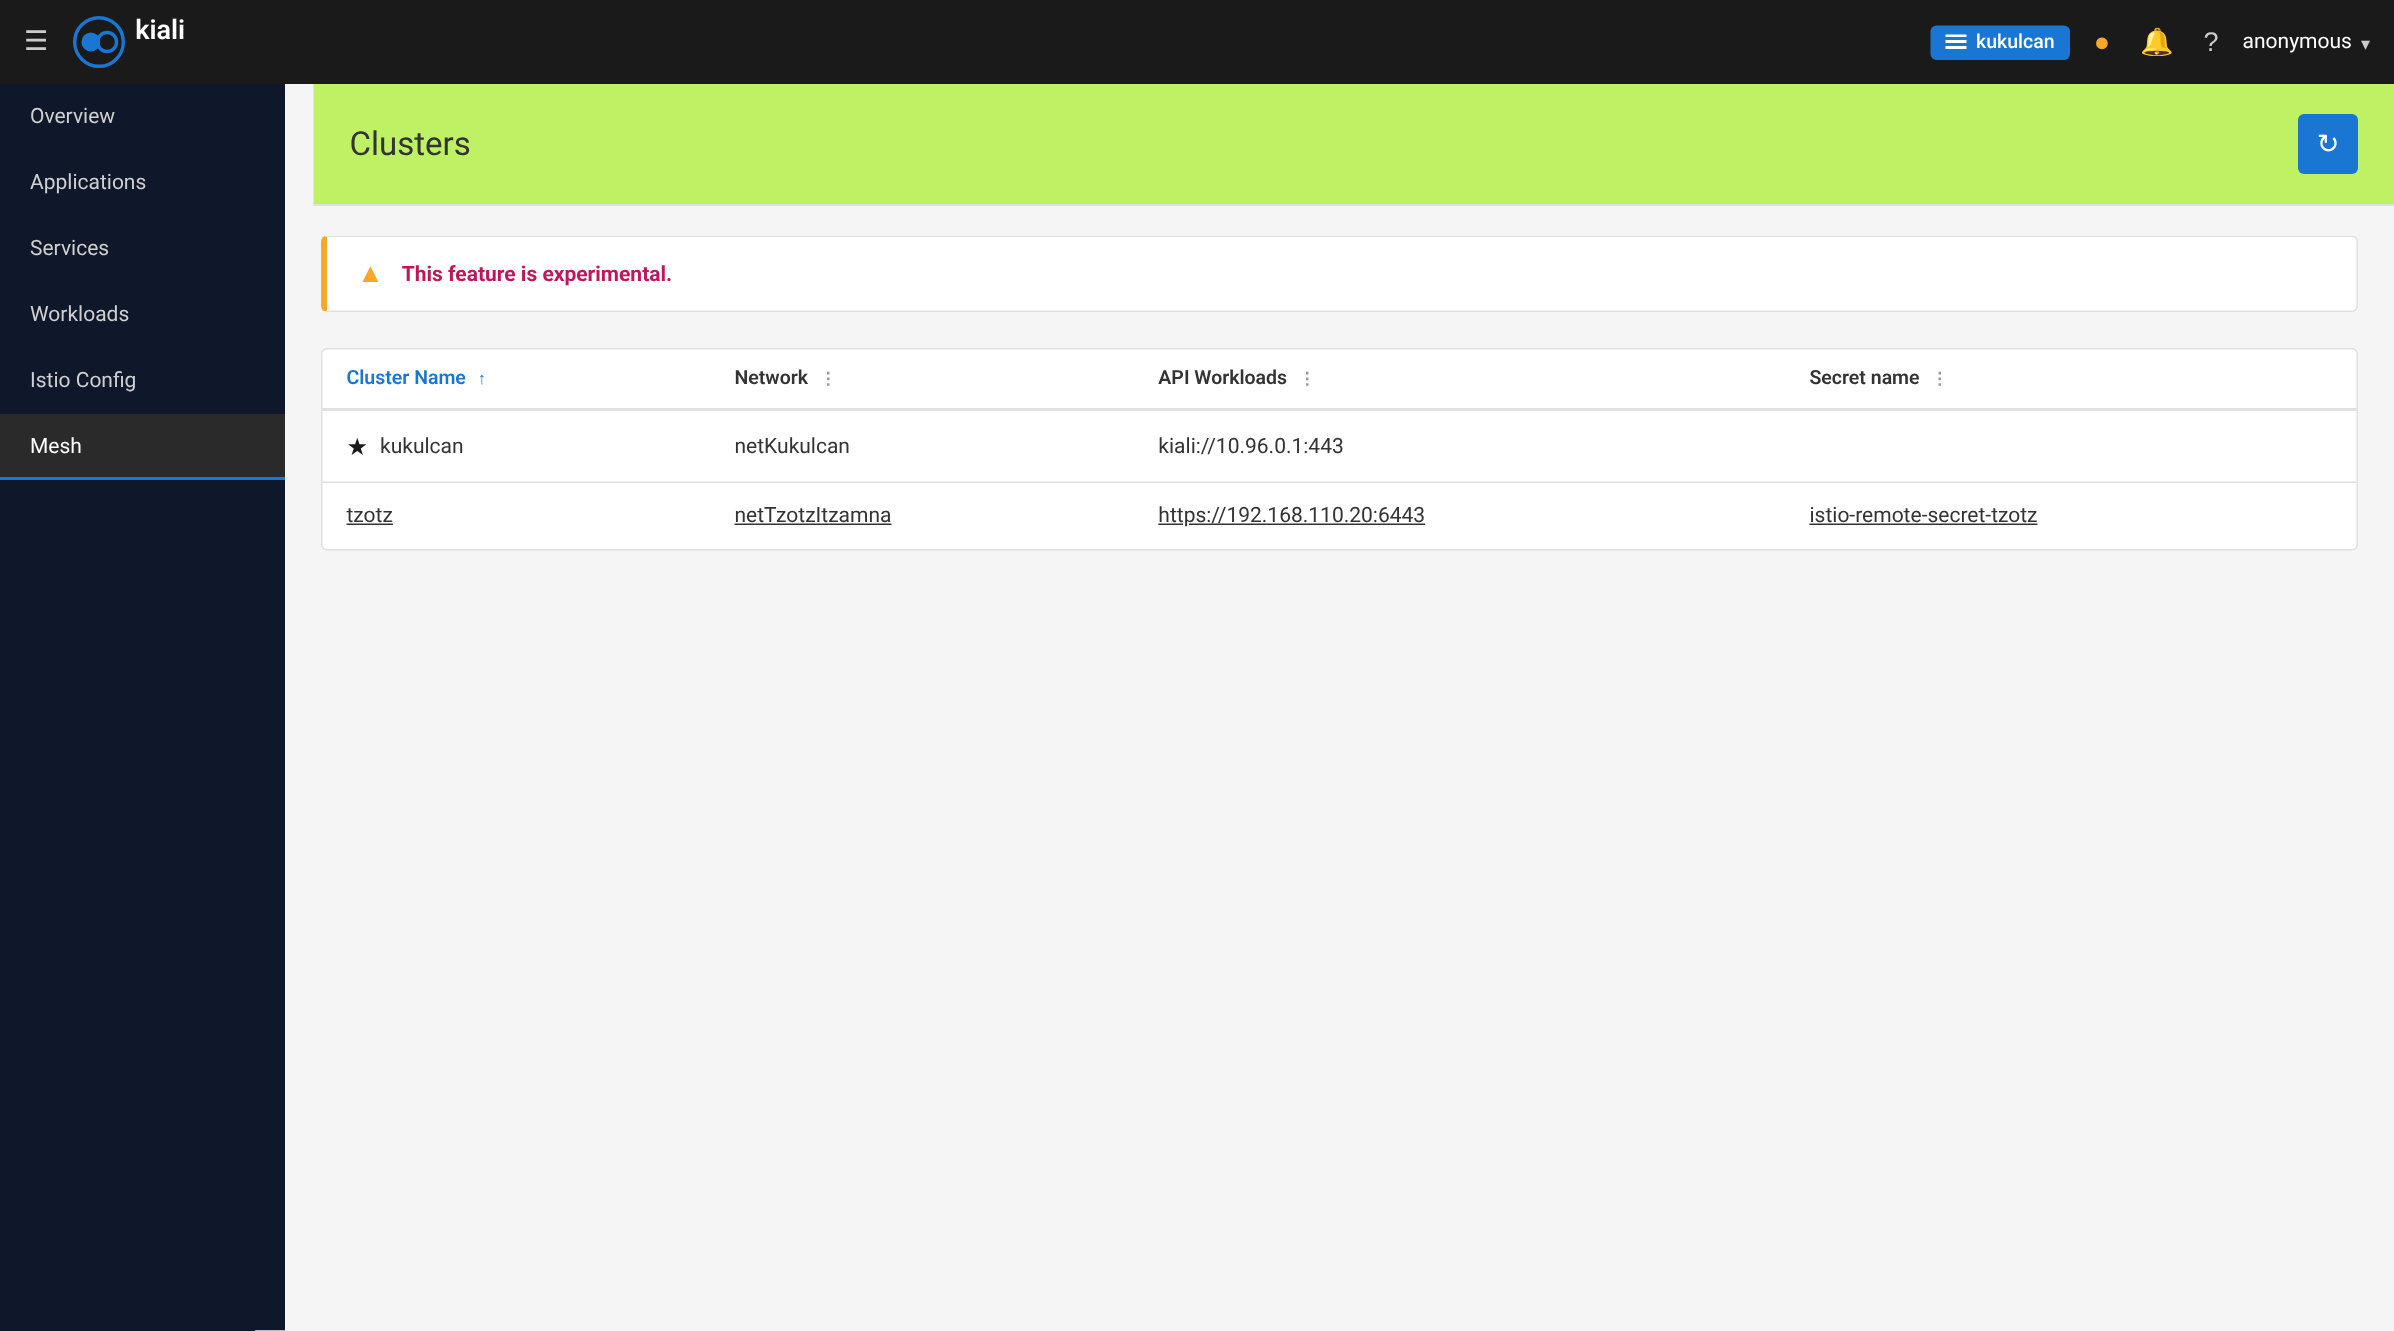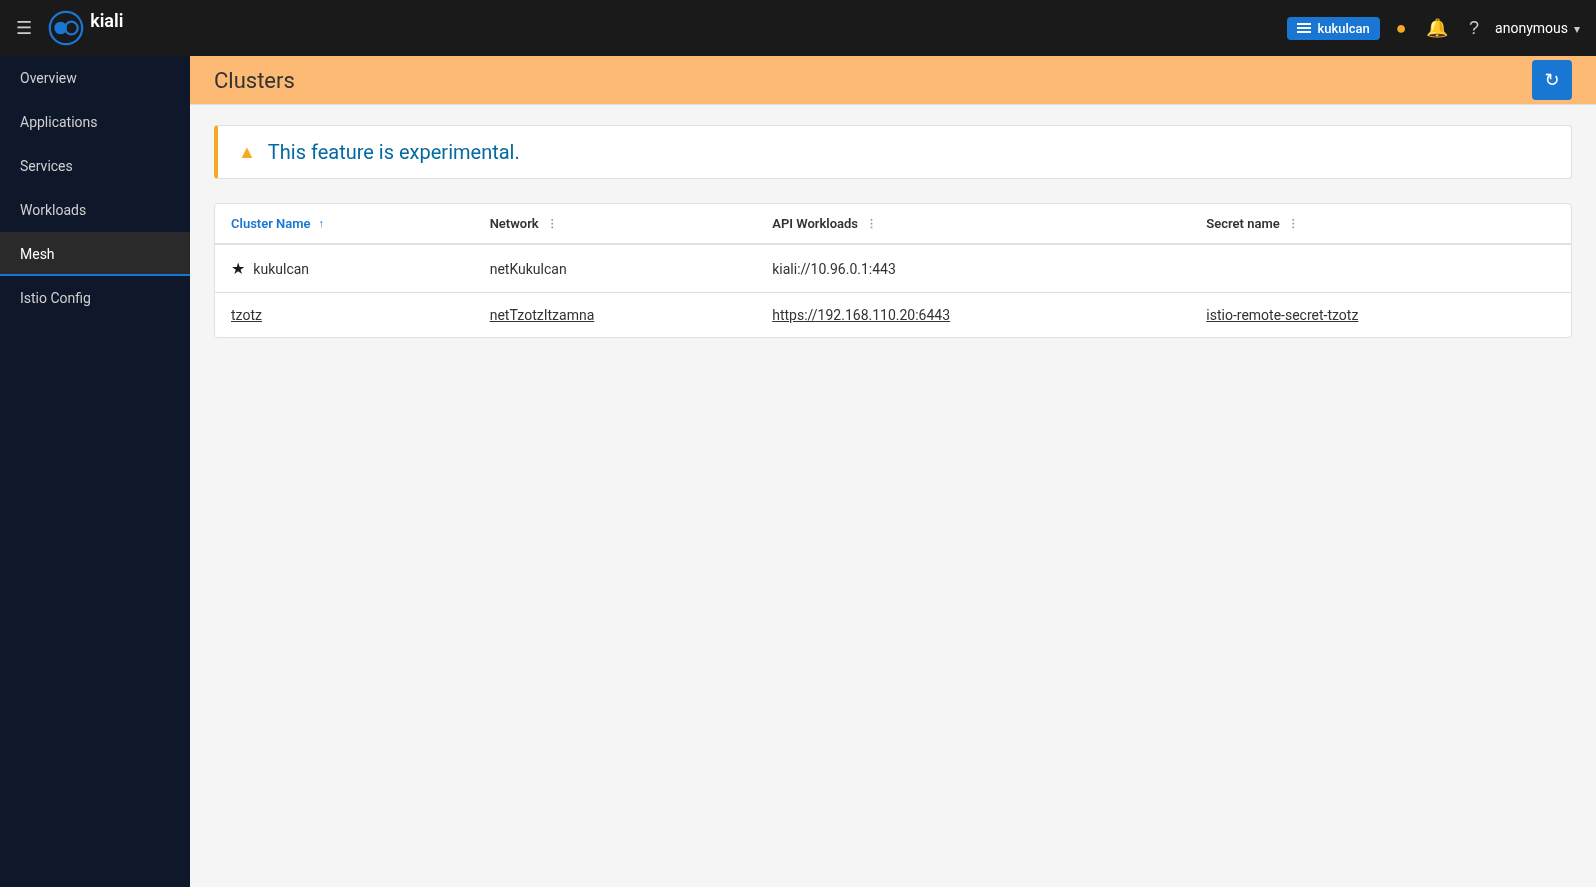--- a/index.html
+++ b/index.html
@@ -128,26 +128,27 @@
     
     .main-content {
       flex: 1;
       overflow-y: auto;
       background: #f5f5f5;
       display: flex;
       flex-direction: column;
     }
 
     .page-header {
-      background: #fdba74;
-      padding: 4px 24px;
+      background: #bef264;
+      padding: 20px 24px;
       display: flex;
       align-items: center;
       justify-content: space-between;
       border-bottom: 1px solid #e0e0e0;
+      margin-left: 19px;
     }
     .page-title {
       font-size: 22px;
       font-weight: 400;
       color: #333;
     }
     .refresh-btn {
       background: #1976d2;
       border: none;
       border-radius: 4px;
@@ -178,23 +179,23 @@
       align-items: center;
       gap: 12px;
       margin-bottom: 24px;
     }
     .warning-icon {
       color: #f9a825;
       font-size: 18px;
       flex-shrink: 0;
     }
     .warning-text {
-      color: #0369a1;
-      font-weight: 400;
-      font-size: 20px;
+      color: #be185d;
+      font-weight: 700;
+      font-size: 14px;
     }
 
     
     .clusters-table-container {
       background: #fff;
       border: 1px solid #e0e0e0;
       border-radius: 4px;
     }
     .clusters-table {
       width: 100%;
@@ -292,25 +293,25 @@
     </div>
     <div class="sidebar-item">
       <span>Applications</span>
     </div>
     <div class="sidebar-item">
       <span>Services</span>
     </div>
     <div class="sidebar-item">
       <span>Workloads</span>
     </div>
+    <div class="sidebar-item">
+      <span>Istio Config</span>
+    </div>
     <div class="sidebar-item active">
       <span>Mesh</span>
-    </div>
-    <div class="sidebar-item">
-      <span>Istio Config</span>
     </div>
   </aside>
 
   <main class="main-content">
 
     <div class="page-header">
       <h1 class="page-title">Clusters</h1>
       <button class="refresh-btn">
         <span>↻</span>
       </button>

